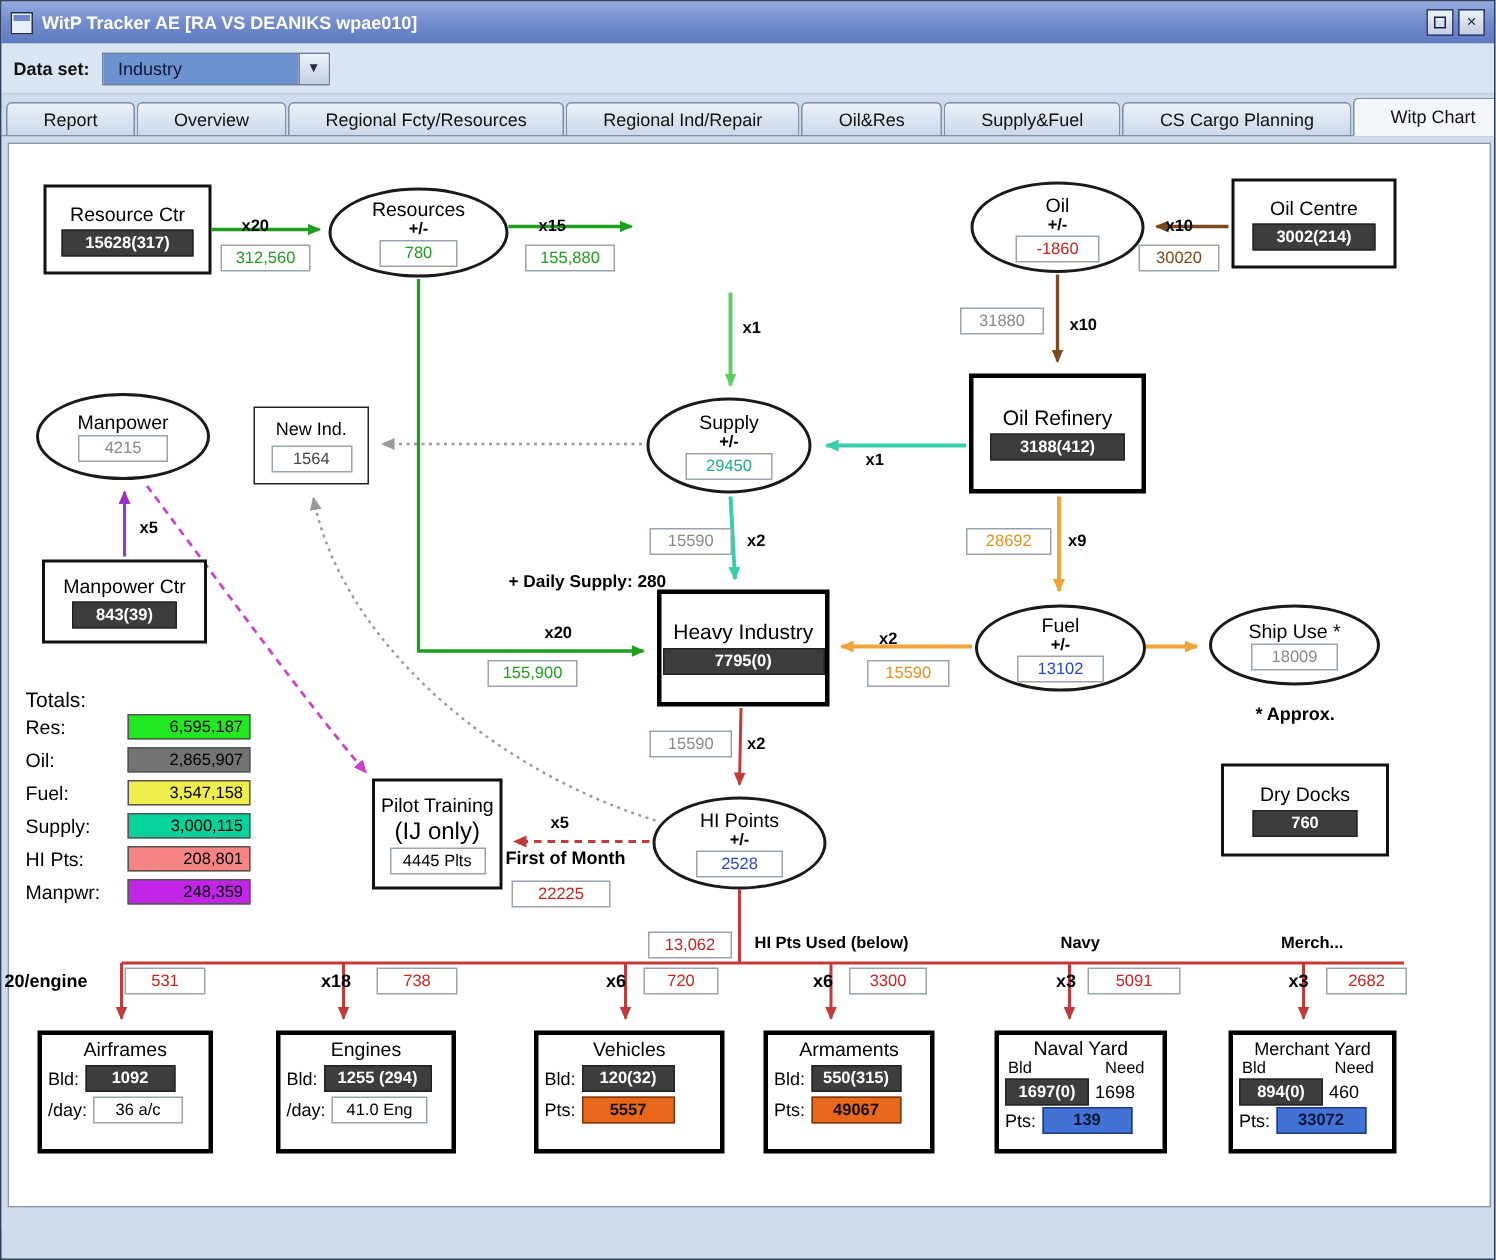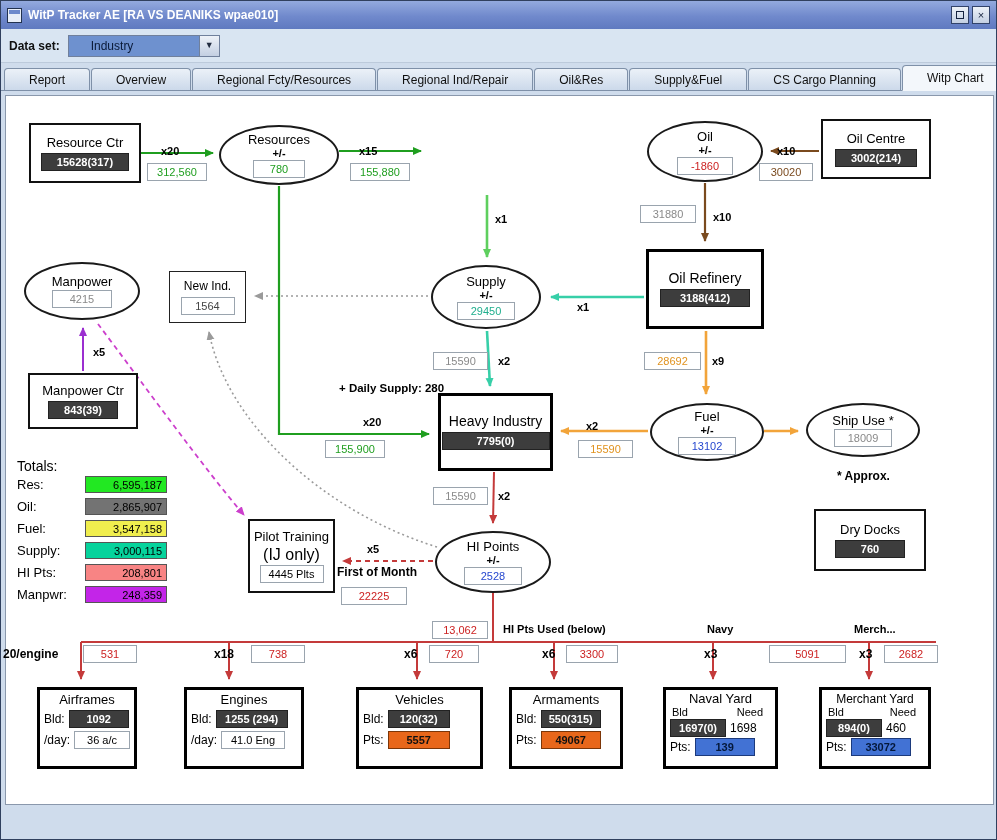--- a/index.html
+++ b/index.html
@@ -11,21 +11,21 @@
 .title-icon::before{content:"";position:absolute;left:1px;right:1px;top:1px;height:4px;background:#6d89cc}
 .title-text{color:#fff;font-weight:bold;font-size:12px;flex:1;white-space:nowrap;overflow:hidden}
 .win-btns{display:flex;gap:3px}
 .win-btn{width:18px;height:18px;background:linear-gradient(#eef2f8,#c3cfe2);border:1px solid #32436a;display:flex;align-items:center;justify-content:center;font-size:11px;color:#16233f;cursor:pointer}
 .max-glyph{width:8px;height:8px;border:1.5px solid #16233f;display:block}
 .menubar{height:22px;background:#f1f2f4;border-bottom:1px solid #c3c8cf;display:flex;align-items:center;padding-left:4px}
 .menu-item{font-size:12px;color:#101010;padding:2px 9px;cursor:default}
 .dataset-row{height:34px;background:#d9e5f2;display:flex;align-items:center;padding-left:8px;gap:8px;border-bottom:1px solid #bccadb}
 .ds-label{font-size:12px;font-weight:bold;color:#101010}
 .combo{width:152px;height:22px;border:1px solid #70809c;background:#fff;display:flex;cursor:pointer}
-.combo-value{flex:1;background:#6e91cf;color:#0a1a38;font-size:12px;display:flex;align-items:center;padding-left:22px;overflow:hidden}
+.combo-value{flex:1;background:#6e91cf;color:#0a1a38;font-size:12px;display:flex;align-items:center;padding-left:10px;overflow:hidden}
 .combo-btn{width:20px;background:linear-gradient(#eef2f8,#c3cfe2);border-left:1px solid #70809c;display:flex;align-items:center;justify-content:center}
 .caret{font-size:9px;color:#222c40;line-height:9px}
 .tabbar{height:28px;background:#cfdcec;display:flex;align-items:flex-end;padding-left:3px;border-bottom:1px solid #7e90a8}
 .tab{height:22px;display:flex;align-items:center;padding:0 24px;font-size:12px;color:#101010;background:linear-gradient(#ebf1f8,#ccd9ea);border:1px solid #7e90a8;border-bottom:none;border-radius:4px 4px 0 0;margin-right:1px;cursor:pointer;white-space:nowrap}
 .tab.selected{height:26px;background:#f3f7fb;position:relative;z-index:2;margin-bottom:-1px;border-bottom:1px solid #f3f7fb}
 .chart{position:relative;width:997px;height:728px;background:#cfdcec}
 .chart-inner{position:absolute;left:4px;top:4px;width:989px;height:710px;background:#fff;border:1px solid #8a98ac}
 .chart svg{position:absolute;left:0;top:0;pointer-events:none}
 .s-green{stroke:#1f9e1f;stroke-width:2.2;fill:none}
 .s-lgreen{stroke:#5ecf5e;stroke-width:2.6;fill:none}
@@ -285,25 +285,25 @@
 
     <div class="mult" style="left:2px;top:556px;font-size:12px">20/engine</div>
     <div class="vbox abs vt-red" style="left:82px;top:554px;width:54px">531</div>
     <div class="mult" style="left:213px;top:556px;font-size:12px">x18</div>
     <div class="vbox abs vt-red" style="left:250px;top:554px;width:54px">738</div>
     <div class="mult" style="left:403px;top:556px;font-size:12px">x6</div>
     <div class="vbox abs vt-red" style="left:428px;top:554px;width:50px">720</div>
     <div class="mult" style="left:541px;top:556px;font-size:12px">x6</div>
     <div class="vbox abs vt-red" style="left:565px;top:554px;width:52px">3300</div>
     <div class="mult" style="left:703px;top:556px;font-size:12px">x3</div>
-    <div class="vbox abs vt-red" style="left:768px;top:554px;width:77px">5091</div>
+    <div class="vbox abs vt-red" style="left:724px;top:554px;width:62px">5091</div>
     <div class="mult" style="left:858px;top:556px;font-size:12px">x3</div>
     <div class="vbox abs vt-red" style="left:883px;top:554px;width:54px">2682</div>
 
-    <div class="factory" style="left:36px;width:100px;top:596px">
+    <div class="factory" style="left:24px;width:117px;top:596px">
       <div class="ft">Airframes</div>
       <div class="frow">
         <span class="flbl">Bld:</span>
         <div class="dark fval" style="width:60px">1092</div>
       </div>
       <div class="frow">
         <span class="flbl">/day:</span>
         <div class="vbox fval" style="width:60px">36 a/c</div>
       </div>
     </div>

